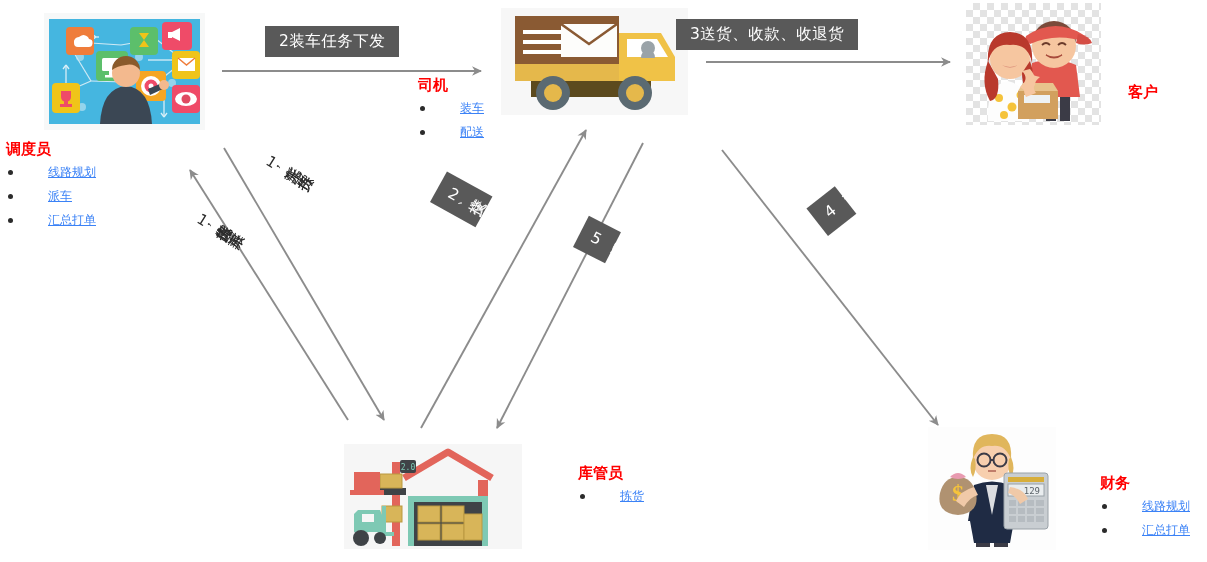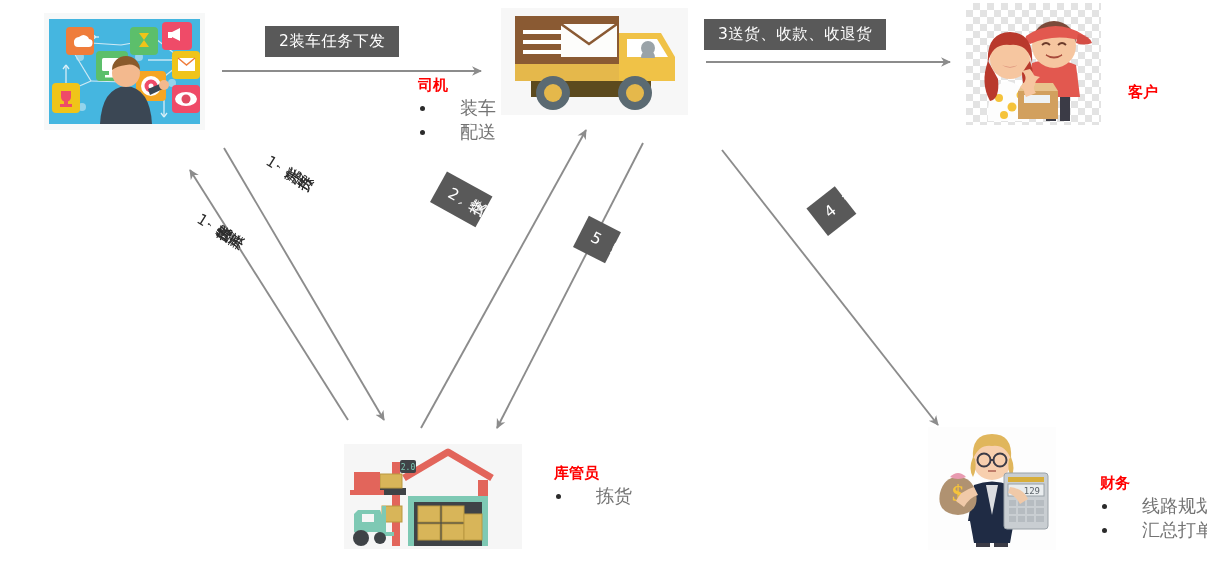--- a/index.html
+++ b/index.html
@@ -12,22 +12,22 @@
   svg.wires{position:absolute;left:0;top:0;width:1207px;height:562px;pointer-events:none;}
 
   
   .role{position:absolute;}
   .role-title{
     color:#FF0000;font-weight:bold;font-size:15px;line-height:19px;
     margin:0 0 1px 0;white-space:nowrap;
   }
   .role ul{list-style:none;margin:0;padding:0;}
   .role li{
-    position:relative;color:#737373;font-size:18px;line-height:24px;
-    padding-left:42px;white-space:nowrap;
+    position:relative;color:#3b82f6;font-size:12px;line-height:24px;
+    padding-left:42px;white-space:nowrap;text-decoration:underline;
   }
   .role li:before{
     content:"";position:absolute;left:2px;top:10px;
     width:5px;height:5px;border-radius:50%;background:#2b2b2b;
   }
 
   
   .chip{
     position:absolute;background:#595959;color:#ffffff;
     font-size:15.5px;letter-spacing:0.5px;white-space:nowrap;
@@ -300,53 +300,61 @@
           <rect x="90" y="89" width="7" height="6"></rect>
         <rect x="99" y="89" width="7" height="6"></rect>
           <rect x="108" y="89" width="8" height="6"></rect>
       </g>
 
       <path d="M46,60 q-14,4 -18,14 l8,6 q6,-10 14,-12z" fill="#f0c9a8"></path>
       <path d="M82,60 q14,2 18,12 l-8,5 q-5,-9 -12,-11z" fill="#f0c9a8"></path>
     </svg>
   </div>
 
+  <div class="role" style="left:6px;top:140px;">
+    <div class="role-title">调度员</div>
+    <ul>
+      <li>线路规划</li>
+      <li>派车</li>
+      <li>汇总打单</li>
+    </ul>
+  </div>
 
   <div class="role" style="left:418px;top:76px;">
     <div class="role-title">司机</div>
     <ul>
       <li>装车</li>
       <li>配送</li>
     </ul>
   </div>
 
   <div class="role" style="left:1128px;top:83px;">
     <div class="role-title">客户</div>
   </div>
 
-  <div class="role" style="left:554px;top:464px;">
+  <div class="role" style="left:578px;top:464px;">
     <div class="role-title">库管员</div>
     <ul>
       <li>拣货</li>
     </ul>
   </div>
 
   <div class="role" style="left:1100px;top:474px;">
     <div class="role-title">财务</div>
     <ul>
       <li>线路规划</li>
       <li>汇总打单</li>
     </ul>
   </div>
 
   <div class="chip flat" style="left:265px;top:26px;">
     <span>2装车任务下发</span>
   </div>
 
-  <div class="chip flat" style="left:704px;top:19px;">
+  <div class="chip flat" style="left:676px;top:19px;">
     <span>3送货、收款、收退货</span>
   </div>
 
   <div class="cap" style="left:262px;top:168px;transform:rotate(-58deg);transform-origin:left top;">
     <span>1先派车，再拣货</span>
   </div>
 
   <div class="cap" style="left:193px;top:226px;transform:rotate(-58deg);transform-origin:left top;">
     <span>1先拣货出库，再派车</span>
   </div>

